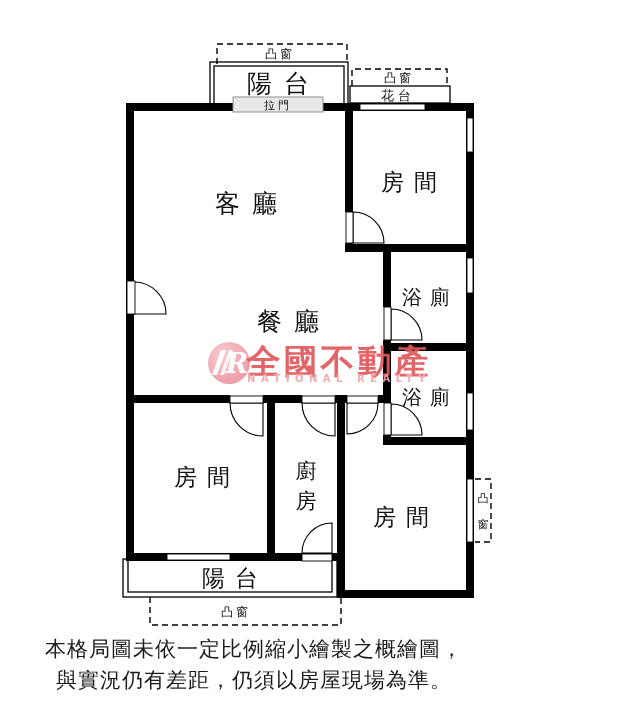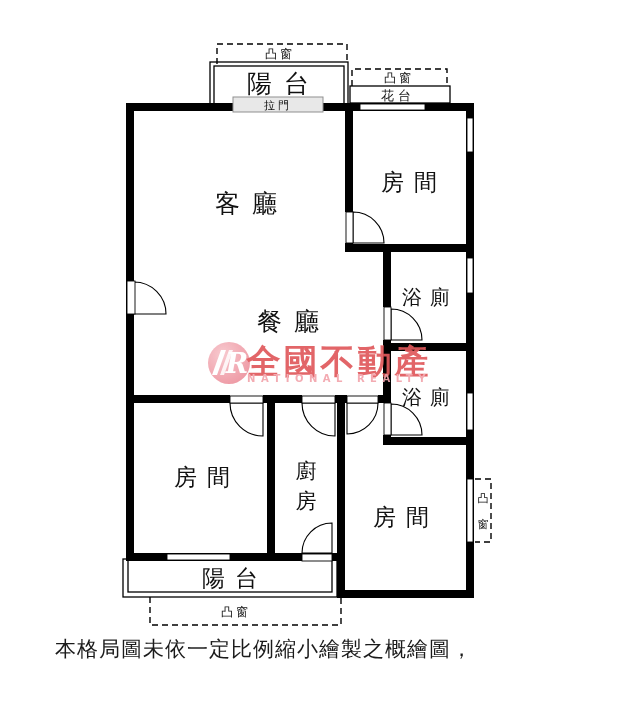--- a/index.html
+++ b/index.html
@@ -18,21 +18,21 @@
   .wall  { fill:#000000; }
   .wind  { fill:#ffffff; stroke:#000000; stroke-width:0.9; }
   .panel { fill:#ffffff; stroke:#000000; stroke-width:0.9; }
   .swing { fill:#ffffff; stroke:#000000; stroke-width:1.1; }
   .thin  { fill:none; stroke:#000000; stroke-width:1.3; }
   .dash  { fill:none; stroke:#000000; stroke-width:1.4; stroke-dasharray:6 4; }
   .brand-zh { font-family:"DejaVu Serif", serif; font-weight:bold; font-size:34px; letter-spacing:3px; }
   .brand-en { font-family:"DejaVu Sans", sans-serif; font-weight:bold; font-size:10px; letter-spacing:5.5px; }
   .logo-r   { font-family:"DejaVu Serif", serif; font-weight:bold; font-style:italic; font-size:27px; fill:#ffffff; }
   .caption {
-    position:absolute; left:13px; top:634px; width:502px; text-align:center;
+    position:absolute; left:3px; top:634px; width:502px; text-align:center;
     font-size:21px; line-height:31px; color:#1b1b1b; letter-spacing:1px;
     font-family:"DejaVu Sans", sans-serif;
   }
 </style>
 </head>
 <body>
 
 <div class="page">
   <svg width="626" height="725" viewBox="0 0 626 725">
     <defs>
@@ -140,14 +140,15 @@
       <path d="M220,375 L229,350 L233,350 L224,375 Z" fill="#ffffff" opacity="0.85"></path>
       <text class="logo-r" x="237" y="373" text-anchor="middle">R</text>
       <text class="brand-zh" x="339" y="373" text-anchor="middle" fill="#e0595c">全國不動產</text>
       <text class="brand-en" x="339" y="382" text-anchor="middle" fill="#f2a4ac">NATIONAL REALTY</text>
     </g>
   </svg>
 
   
   <div class="caption">
     <div>本格局圖未依一定比例縮小繪製之概繪圖，</div>
+    <div>與實況仍有差距，仍須以房屋現場為準。</div>
   </div>
 </div>
 
 </body></html>

